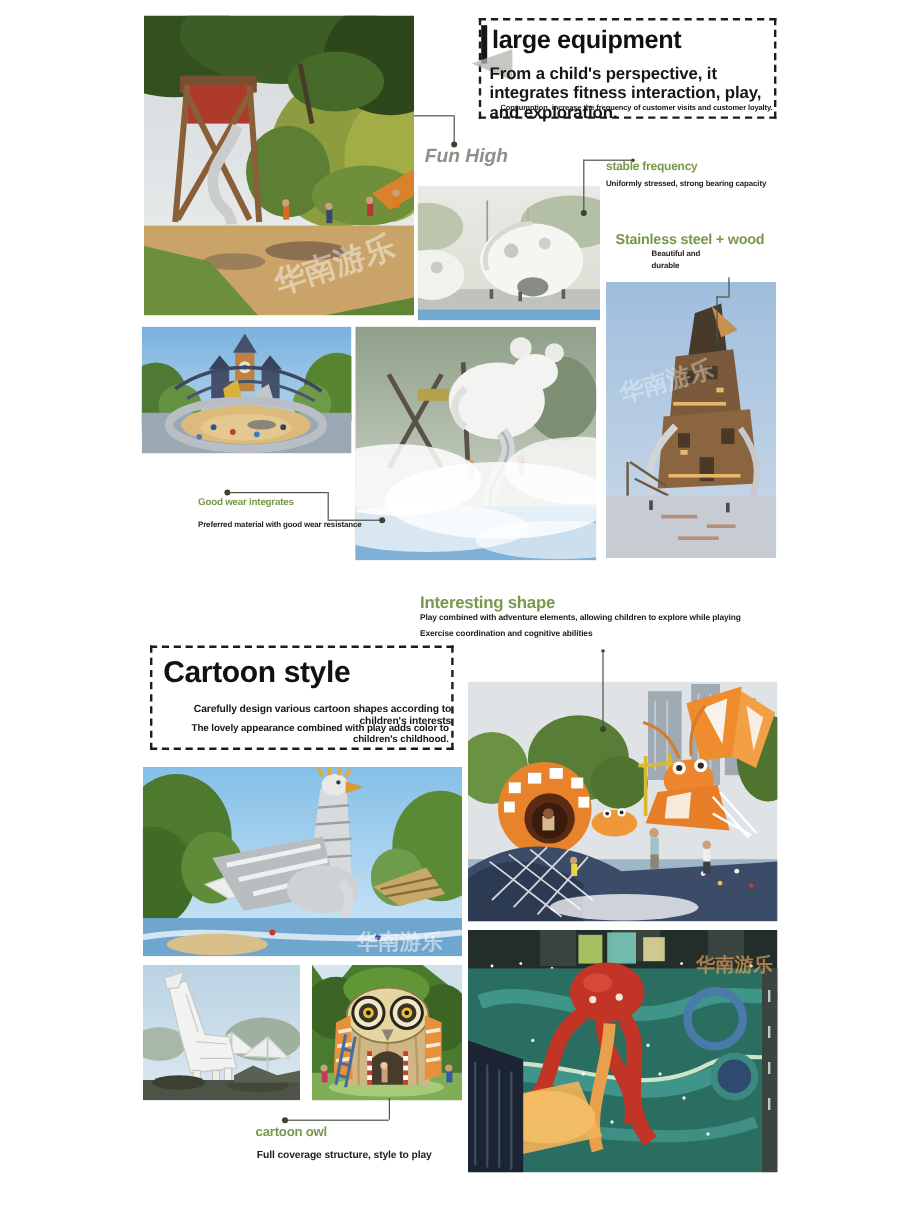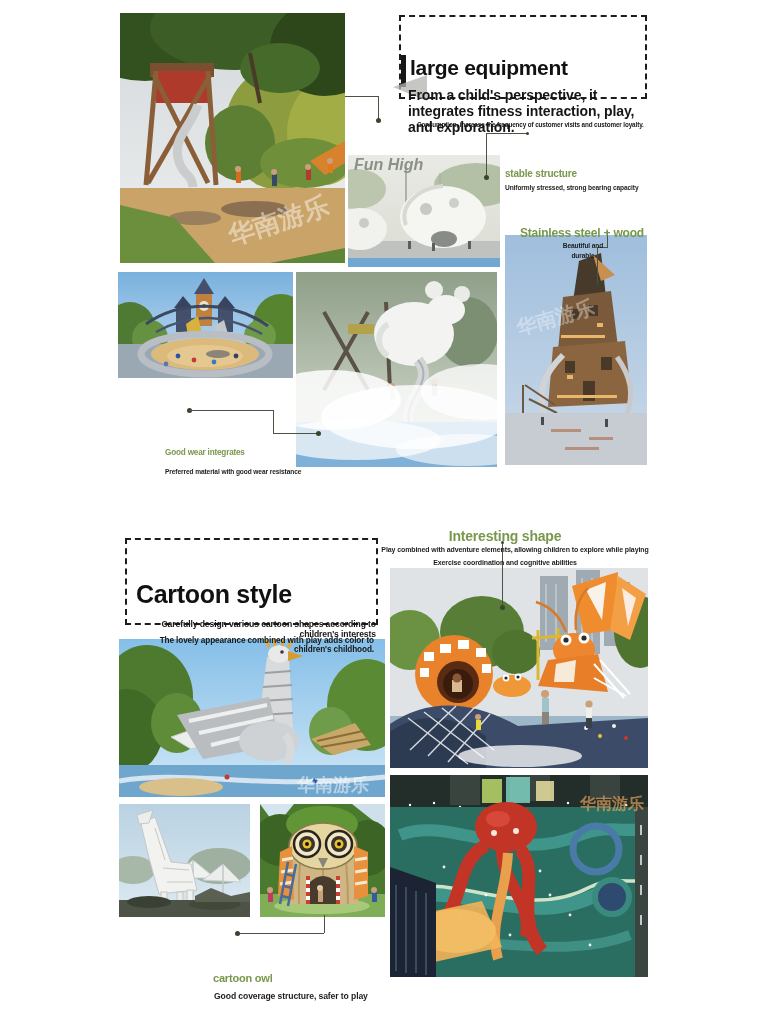--- a/index.html
+++ b/index.html
@@ -1,34 +1,34 @@
 <!DOCTYPE html>
 <html><head>
 <meta charset="utf-8">
 <style>
   html,body{margin:0;padding:0;background:#ffffff;}
   .page{position:relative;width:768px;height:1024px;background:#ffffff;overflow:hidden;
         font-family:"Liberation Sans", sans-serif;color:#1d1d1b;}
-  .abs{position:absolute;margin-top:34px;}
+  .abs{position:absolute;}
   .photo{position:absolute;overflow:hidden;}
   .photo svg{display:block;}
   
   .hline,.vline{position:absolute;background:#4a5443;}
   .hline{height:1px;}
   .vline{width:1px;}
   .dot{position:absolute;width:5px;height:5px;border-radius:50%;background:#39442f;}
   .dot.small{width:3px;height:3px;}
   
   .dashed-box{position:absolute;border:2px dashed #1c1c1c;background:#ffffff;box-sizing:border-box;}
   .big-title{font-weight:700;letter-spacing:-0.3px;color:#111;}
   .box-line{font-weight:700;letter-spacing:-0.1px;color:#161616;}
   .green-label{color:#79984c;font-weight:700;letter-spacing:-0.2px;}
   .sub-label{color:#1d1d1b;font-weight:700;letter-spacing:-0.1px;}
   .gray-label{color:#8b9186;font-weight:700;font-style:italic;}
-  .centered{text-align:center;}
+  .centered{text-align:left;}
   .wm{opacity:.45;fill:#ffffff;font-weight:700;}
 </style>
 </head>
 <body>
 
 <div class="page">
 
   <div class="photo" style="left:120px;top:13px;width:225px;height:250px;">
     <svg width="225" height="250" viewBox="0 0 225 250">
       <defs>
@@ -589,36 +589,36 @@
   <div class="dashed-box" style="left:399px;top:15px;width:248px;height:84px;">
     <div class="abs" style="left:0px;top:4px;width:5px;height:32px;background:#161616;"></div>
     <div class="abs" style="left:-8px;top:24px;width:0;height:0;border-top:12px solid transparent;border-bottom:14px solid transparent;border-right:34px solid #b3b3ad;opacity:.75;"></div>
     <div class="big-title abs" style="left:9px;top:5px;font-size:21px;">large equipment</div>
     <div class="box-line abs" style="left:7px;top:36px;width:236px;font-size:14px;">From a child's perspective, it integrates fitness interaction, play, and exploration.</div>
     <div class="box-line abs" style="left:16px;top:70px;width:228px;font-size:6.3px;font-weight:600;">Consumption, increase the frequency of customer visits and customer loyalty.</div>
   </div>
 
   <div class="gray-label abs" style="left:354px;top:122px;font-size:16px;">Fun High</div>
 
-  <div class="green-label abs" style="left:505px;top:134px;font-size:10px;">stable structure</div>
+  <div class="green-label abs" style="left:505px;top:134px;font-size:10px;">stable frequency</div>
   <div class="sub-label abs" style="left:505px;top:150px;font-size:6.6px;">Uniformly stressed, strong bearing capacity</div>
 
   <div class="green-label abs centered" style="left:513px;top:192px;width:138px;font-size:12px;">Stainless steel + wood</div>
   <div class="sub-label abs centered" style="left:543px;top:208px;width:80px;font-size:6.6px;">Beautiful and</div>
   <div class="sub-label abs centered" style="left:543px;top:218px;width:80px;font-size:6.6px;">durable</div>
 
   <div class="green-label abs" style="left:165px;top:414px;font-size:8.2px;">Good wear integrates</div>
   <div class="sub-label abs" style="left:165px;top:434px;font-size:6.6px;">Preferred material with good wear resistance</div>
 
   <div class="green-label abs centered" style="left:350px;top:494px;width:310px;font-size:14px;">Interesting shape</div>
   <div class="sub-label abs centered" style="left:350px;top:512px;width:330px;font-size:7px;font-weight:600;">Play combined with adventure elements, allowing children to explore while playing</div>
   <div class="sub-label abs centered" style="left:350px;top:525px;width:310px;font-size:7px;font-weight:600;">Exercise coordination and cognitive abilities</div>
 
   <div class="dashed-box" style="left:125px;top:538px;width:253px;height:87px;text-align:right;">
     <div class="big-title abs" style="left:9px;top:6px;font-size:25px;">Cartoon style</div>
     <div class="box-line abs" style="left:7px;top:45px;width:242px;font-size:8.6px;">Carefully design various cartoon shapes according to children's interests</div>
     <div class="box-line abs" style="left:9px;top:62px;width:238px;font-size:8.2px;font-weight:600;">The lovely appearance combined with play adds color to children's childhood.</div>
   </div>
 
   <div class="green-label abs" style="left:213px;top:938px;font-size:11px;">cartoon owl</div>
-  <div class="sub-label abs" style="left:214px;top:957px;font-size:8.6px;">Good coverage structure, safer to play</div>
+  <div class="sub-label abs" style="left:214px;top:957px;font-size:8.6px;">Full coverage structure, style to play</div>
 
 </div>
 
 </body></html>

